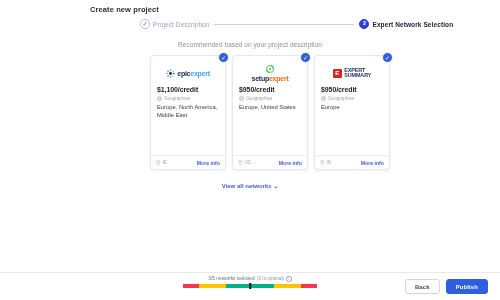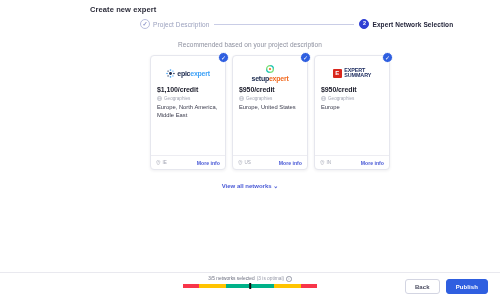--- a/index.html
+++ b/index.html
@@ -166,21 +166,21 @@
   .btn-back { background: #fff; border: 1px solid #d3d5e2; color: #4a4c60; }
   .btn-publish { background: #2f5fe0; border: 1px solid #2f5fe0; color: #fff; }
 
   svg { display: block; }
 </style>
 </head>
 <body>
 
 <div class="page">
 
-  <div class="title">Create new expert</div>
+  <div class="title">Create new project</div>
 
   <div class="stepper">
     <div class="step done">
       <span class="step-circle done">
         <span class="check-glyph">✓</span>
       </span>
       <span class="step-label">Project Description</span>
     </div>
     <div class="step-line"></div>
     <div class="step active">

